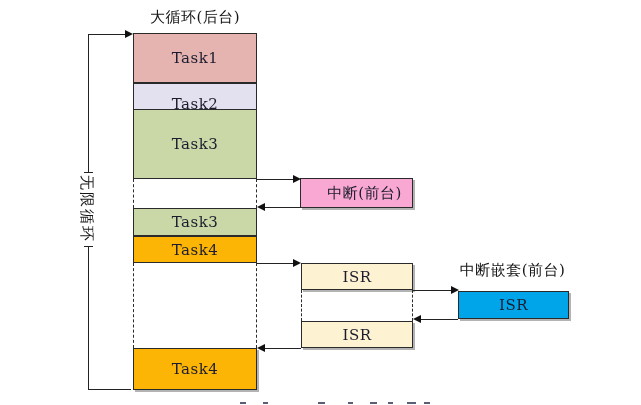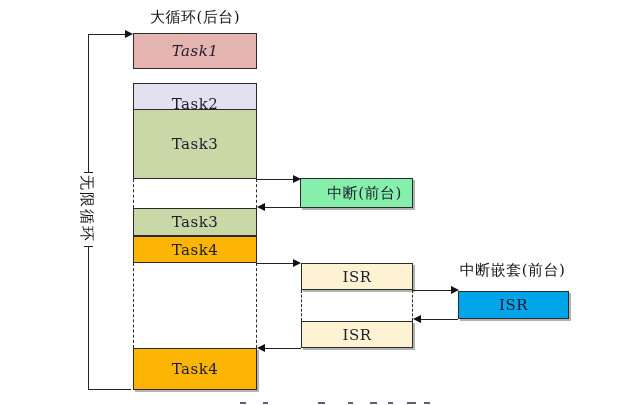--- a/index.html
+++ b/index.html
@@ -35,21 +35,21 @@
   .bracket-top-head{left:125px;top:30px;}
   .bracket-bottom{left:88px;top:389px;width:43px;}
   .tick{left:84px;width:9px;}
   .tick-1{top:172px;}
   .tick-2{top:246px;}
   .loop-label{left:50px;top:201px;width:76px;height:16px;
     transform:rotate(90deg);transform-origin:center;letter-spacing:2px;}
 
   
   .stack-col{left:133px;width:124px;}
-  .task1{top:33px;height:36px;font-style:italic;}
+  .task1{top:33px;height:50px;}
   .task2{top:83px;height:42px;}
   .task3a{top:109px;height:70px;}
   .task3b{top:208px;height:28px;}
   .task4a{top:236px;height:27px;}
   .task4b{top:348px;height:42px;}
 
   
   .gap1-l{left:133px;top:179px;height:29px;}
   .gap1-r{left:256px;top:179px;height:29px;}
   .gap2-l{left:133px;top:263px;height:85px;}
@@ -109,21 +109,21 @@
 </div>
 <div class="box stack-col task4b shadow" style="background: rgb(252, 181, 5);">
   <span>Task4</span>
 </div>
 
 <div class="vdash gap1-l"></div>
 <div class="vdash gap1-r"></div>
 <div class="vdash gap2-l"></div>
 <div class="vdash gap2-r"></div>
 
-<div class="box interrupt-box shadow" style="background: #86efac; padding-left: 16px;">
+<div class="box interrupt-box shadow" style="background: #f9a8d4; padding-left: 16px;">
   <span>中断(前台)</span>
 </div>
 
 <div class="box isr1 shadow" style="background: rgb(253, 243, 210);">
   <span>ISR</span>
 </div>
 <div class="box isr2 shadow" style="background: rgb(253, 243, 210);">
   <span>ISR</span>
 </div>
 

